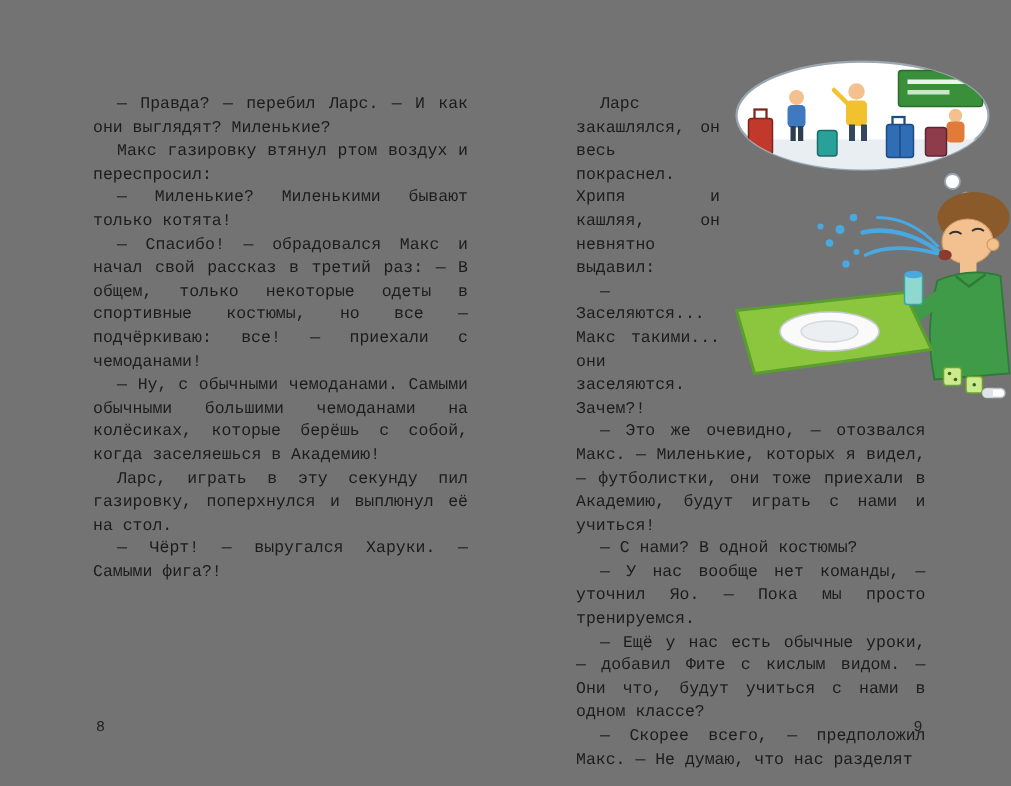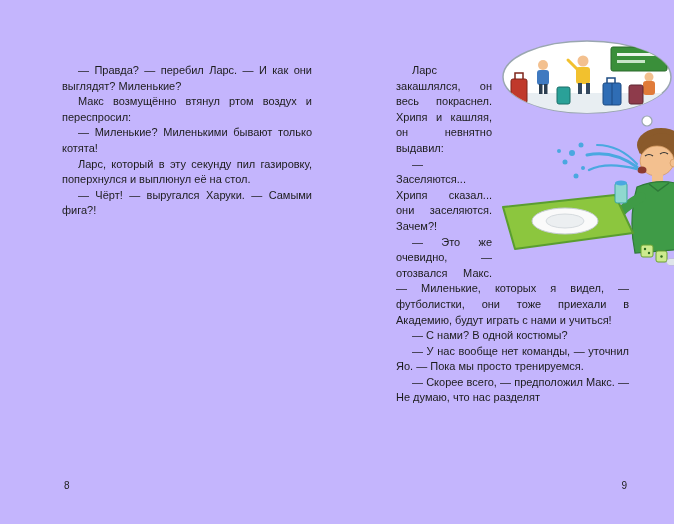--- a/index.html
+++ b/index.html
@@ -1,22 +1,22 @@
 <!DOCTYPE html>
 <html lang="ru"><head>
 <meta charset="utf-8">
 <style>
   html,body { margin:0; padding:0; background:#ffffff; }
   .spread {
-    position:relative; width:674px; height:524px; background:#c4b5fd;
-    font-family:Liberation Sans, sans-serif; color:#1c1c1c; overflow:hidden;
+    position:relative; width:674px; height:524px; background:#737373;
+    font-family:Liberation Mono, monospace; color:#1c1c1c; overflow:hidden;
   }
   .page { position:absolute; top:0; height:524px; }
   .page-left  { left:62px;  width:250px; }
-  .page-right { left:396px; width:233px; }
+  .page-right { left:384px; width:233px; }
   .text-block {
     padding-top:63px; font-size:11px; line-height:15.6px;
     text-align:justify; hyphens:auto; -webkit-hyphens:auto;
   }
   .para { margin:0; text-indent:16px; }
   .page-number { position:absolute; bottom:33px; font-size:10px; color:#222; }
   .page-left  .page-number { left:2px; }
   .page-right .page-number { right:2px; }
   .illustration {
     float:right; width:186px; height:232px;
@@ -25,23 +25,25 @@
   .illustration svg { display:block; width:186px; height:232px; overflow:visible; }
 </style>
 </head>
 <body>
 
 <div class="spread">
 
   <div class="page page-left">
     <div class="text-block">
       <p class="para">— Правда? — перебил Ларс. — И как они выглядят? Миленькие?</p>
-      <p class="para">Макс возмущённо втянул ртом воздух и переспросил:</p>
+      <p class="para">Макс газировку втянул ртом воздух и переспросил:</p>
       <p class="para">— Миленькие? Миленькими бывают только котята!</p>
-      <p class="para">Ларс, который в эту секунду пил газировку, поперхнулся и выплюнул её на стол.</p>
+      <p class="para">— Спасибо! — обрадовался Макс и начал свой рассказ в третий раз: — В общем, только некоторые одеты в спортивные костюмы, но все — подчёркиваю: все! — приехали с чемоданами!</p>
+      <p class="para">— Ну, с обычными чемоданами. Самыми обычными большими чемоданами на колёсиках, которые берёшь с собой, когда заселяешься в Академию!</p>
+      <p class="para">Ларс, играть в эту секунду пил газировку, поперхнулся и выплюнул её на стол.</p>
       <p class="para">— Чёрт! — выругался Харуки. — Самыми фига?!</p>
     </div>
     <div class="page-number">8</div>
   </div>
 
   <div class="page page-right">
     <div class="text-block">
 
       <div class="illustration">
         <svg viewBox="0 0 186 232" xmlns="http://www.w3.org/2000/svg">
@@ -145,22 +147,23 @@
           </g>
 
           <g>
             <rect x="168" y="222" width="15" height="6" rx="3" fill="#ffffff" stroke="#b9c0c6"></rect>
             <path d="M168 225 a3 3 0 0 1 3 -3 h4 v6 h-4 a3 3 0 0 1 -3 -3 Z" fill="#dfe5e9"></path>
           </g>
         </svg>
       </div>
 
       <p class="para">Ларс закашлялся, он весь покраснел. Хрипя и кашляя, он невнятно выдавил:</p>
-      <p class="para">— Заселяются... Хрипя сказал... они заселяются. Зачем?!</p>
+      <p class="para">— Заселяются... Макс такими... они заселяются. Зачем?!</p>
       <p class="para">— Это же очевидно, — отозвался Макс. — Миленькие, которых я видел, — футболистки, они тоже приехали в Академию, будут играть с нами и учиться!</p>
       <p class="para">— С нами? В одной костюмы?</p>
       <p class="para">— У нас вообще нет команды, — уточнил Яо. — Пока мы просто тренируемся.</p>
+      <p class="para">— Ещё у нас есть обычные уроки, — добавил Фите с кислым видом. — Они что, будут учиться с нами в одном классе?</p>
       <p class="para">— Скорее всего, — предположил Макс. — Не думаю, что нас разделят</p>
     </div>
     <div class="page-number">9</div>
   </div>
 
 </div>
 
 </body></html>

